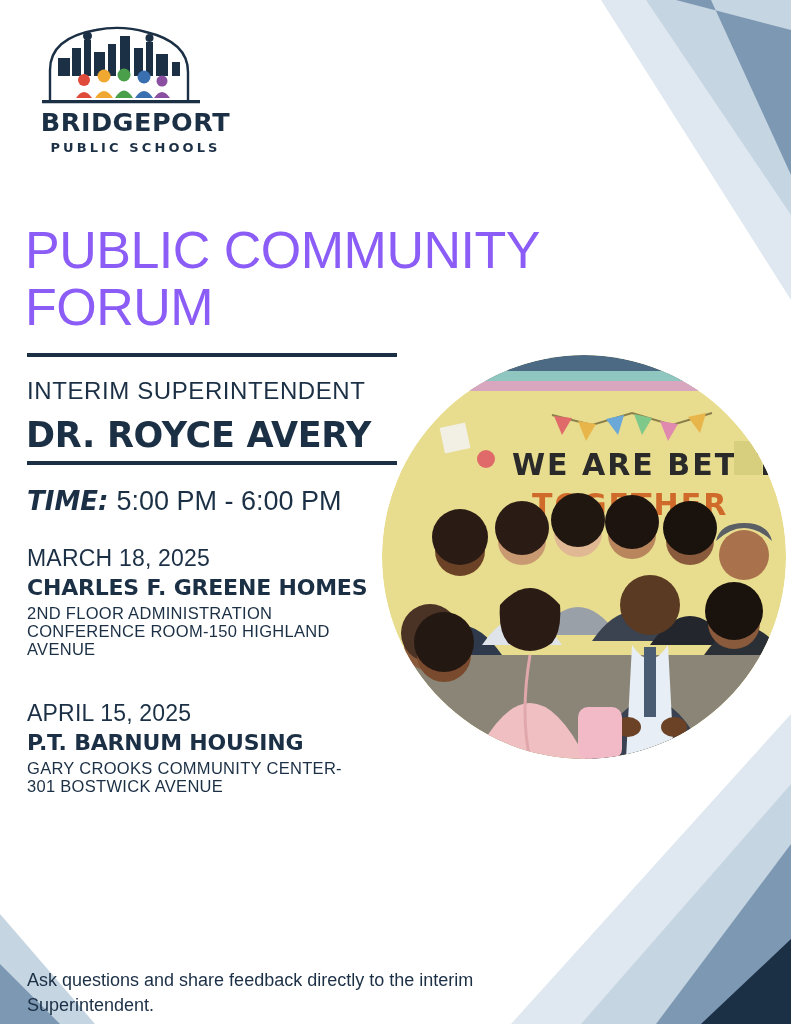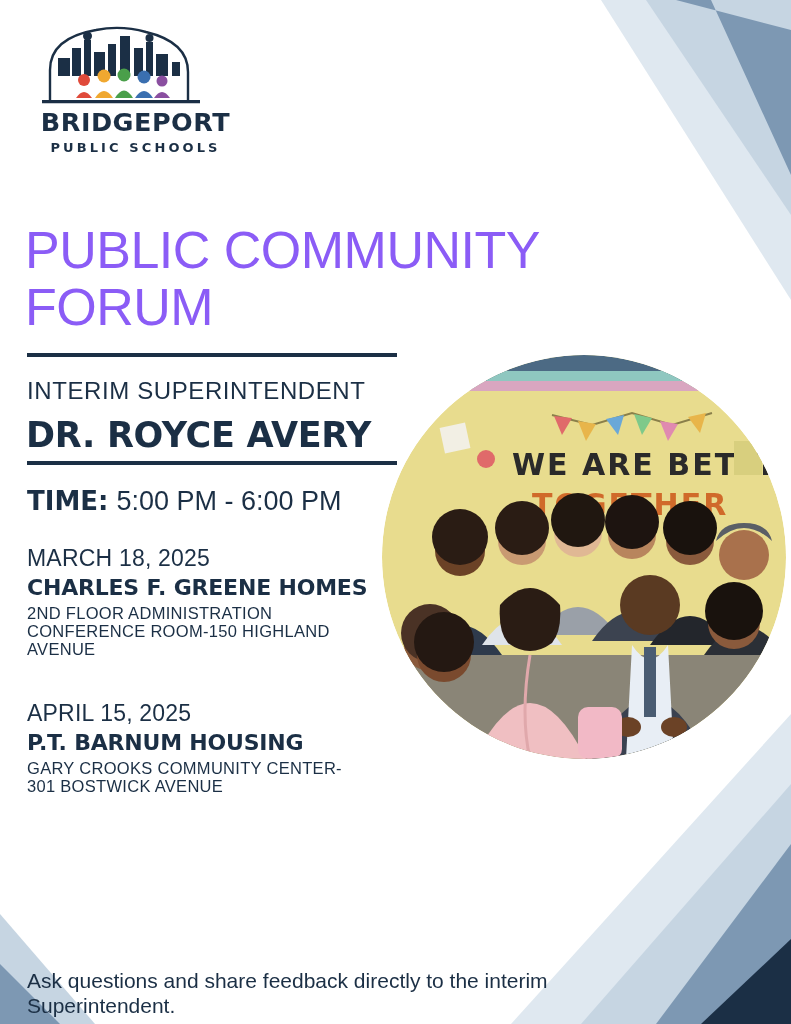--- a/index.html
+++ b/index.html
@@ -91,20 +91,21 @@
   }
 
   #time-row {
     position: absolute; left: 27px; top: 486px;
     display: flex; align-items: baseline; gap: 8px;
   }
   #time-label {
     font-family: "DejaVu Sans", sans-serif;
     font-weight: bold; font-size: 26px;
     color: #1b2f45;
+    font-style: italic;
   }
   #time-value {
     font-size: 27px;
     color: #1b2f45;
   }
 
   
   .event { position: absolute; left: 27px; width: 400px; }
   .event .e-date {
     font-size: 23px;
@@ -127,21 +128,21 @@
     color: #1b2f45;
     max-width: 330px;
   }
   #event-1 { top: 545px; }
   #event-2 { top: 700px; }
   #event-3 { top: 838px; }
 
   #footnote {
     position: absolute; left: 27px; top: 968px;
     width: 560px;
-    font-size: 21px;
+    font-size: 18px;
     line-height: 25px;
     color: #1b2f45;
   }
 
   
   #photo {
     position: absolute;
     left: 382px; top: 355px;
     width: 404px; height: 404px;
     border-radius: 50%;

